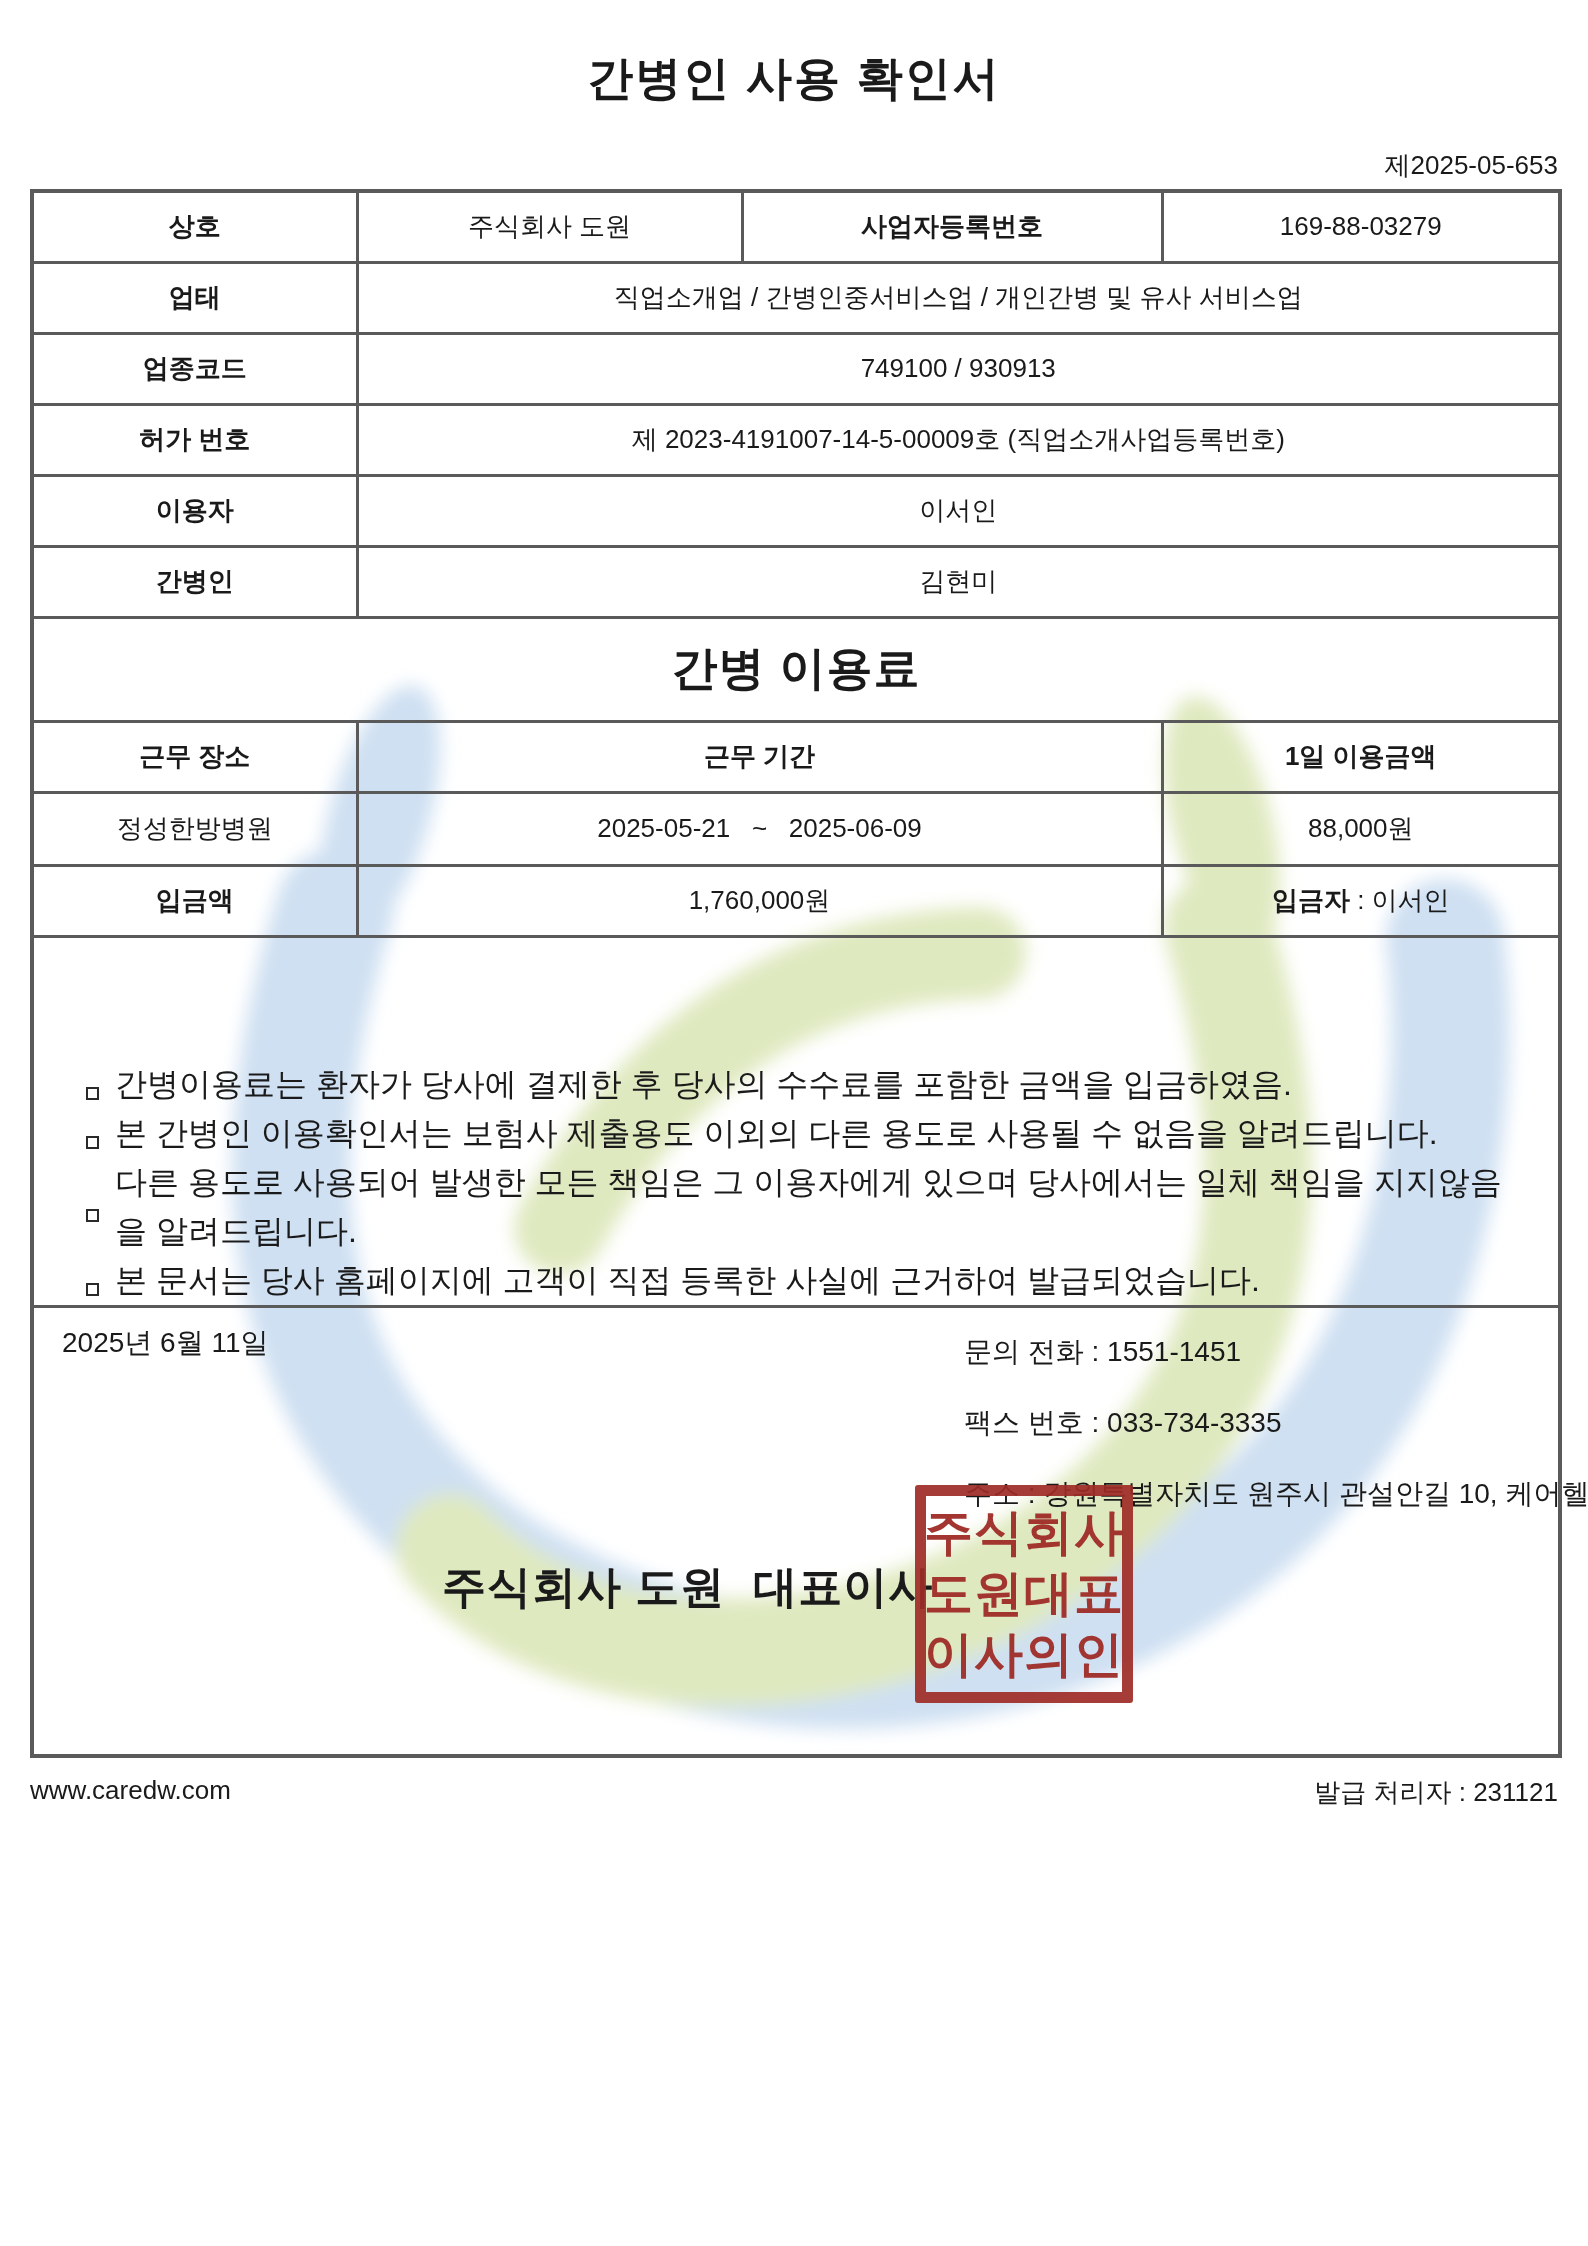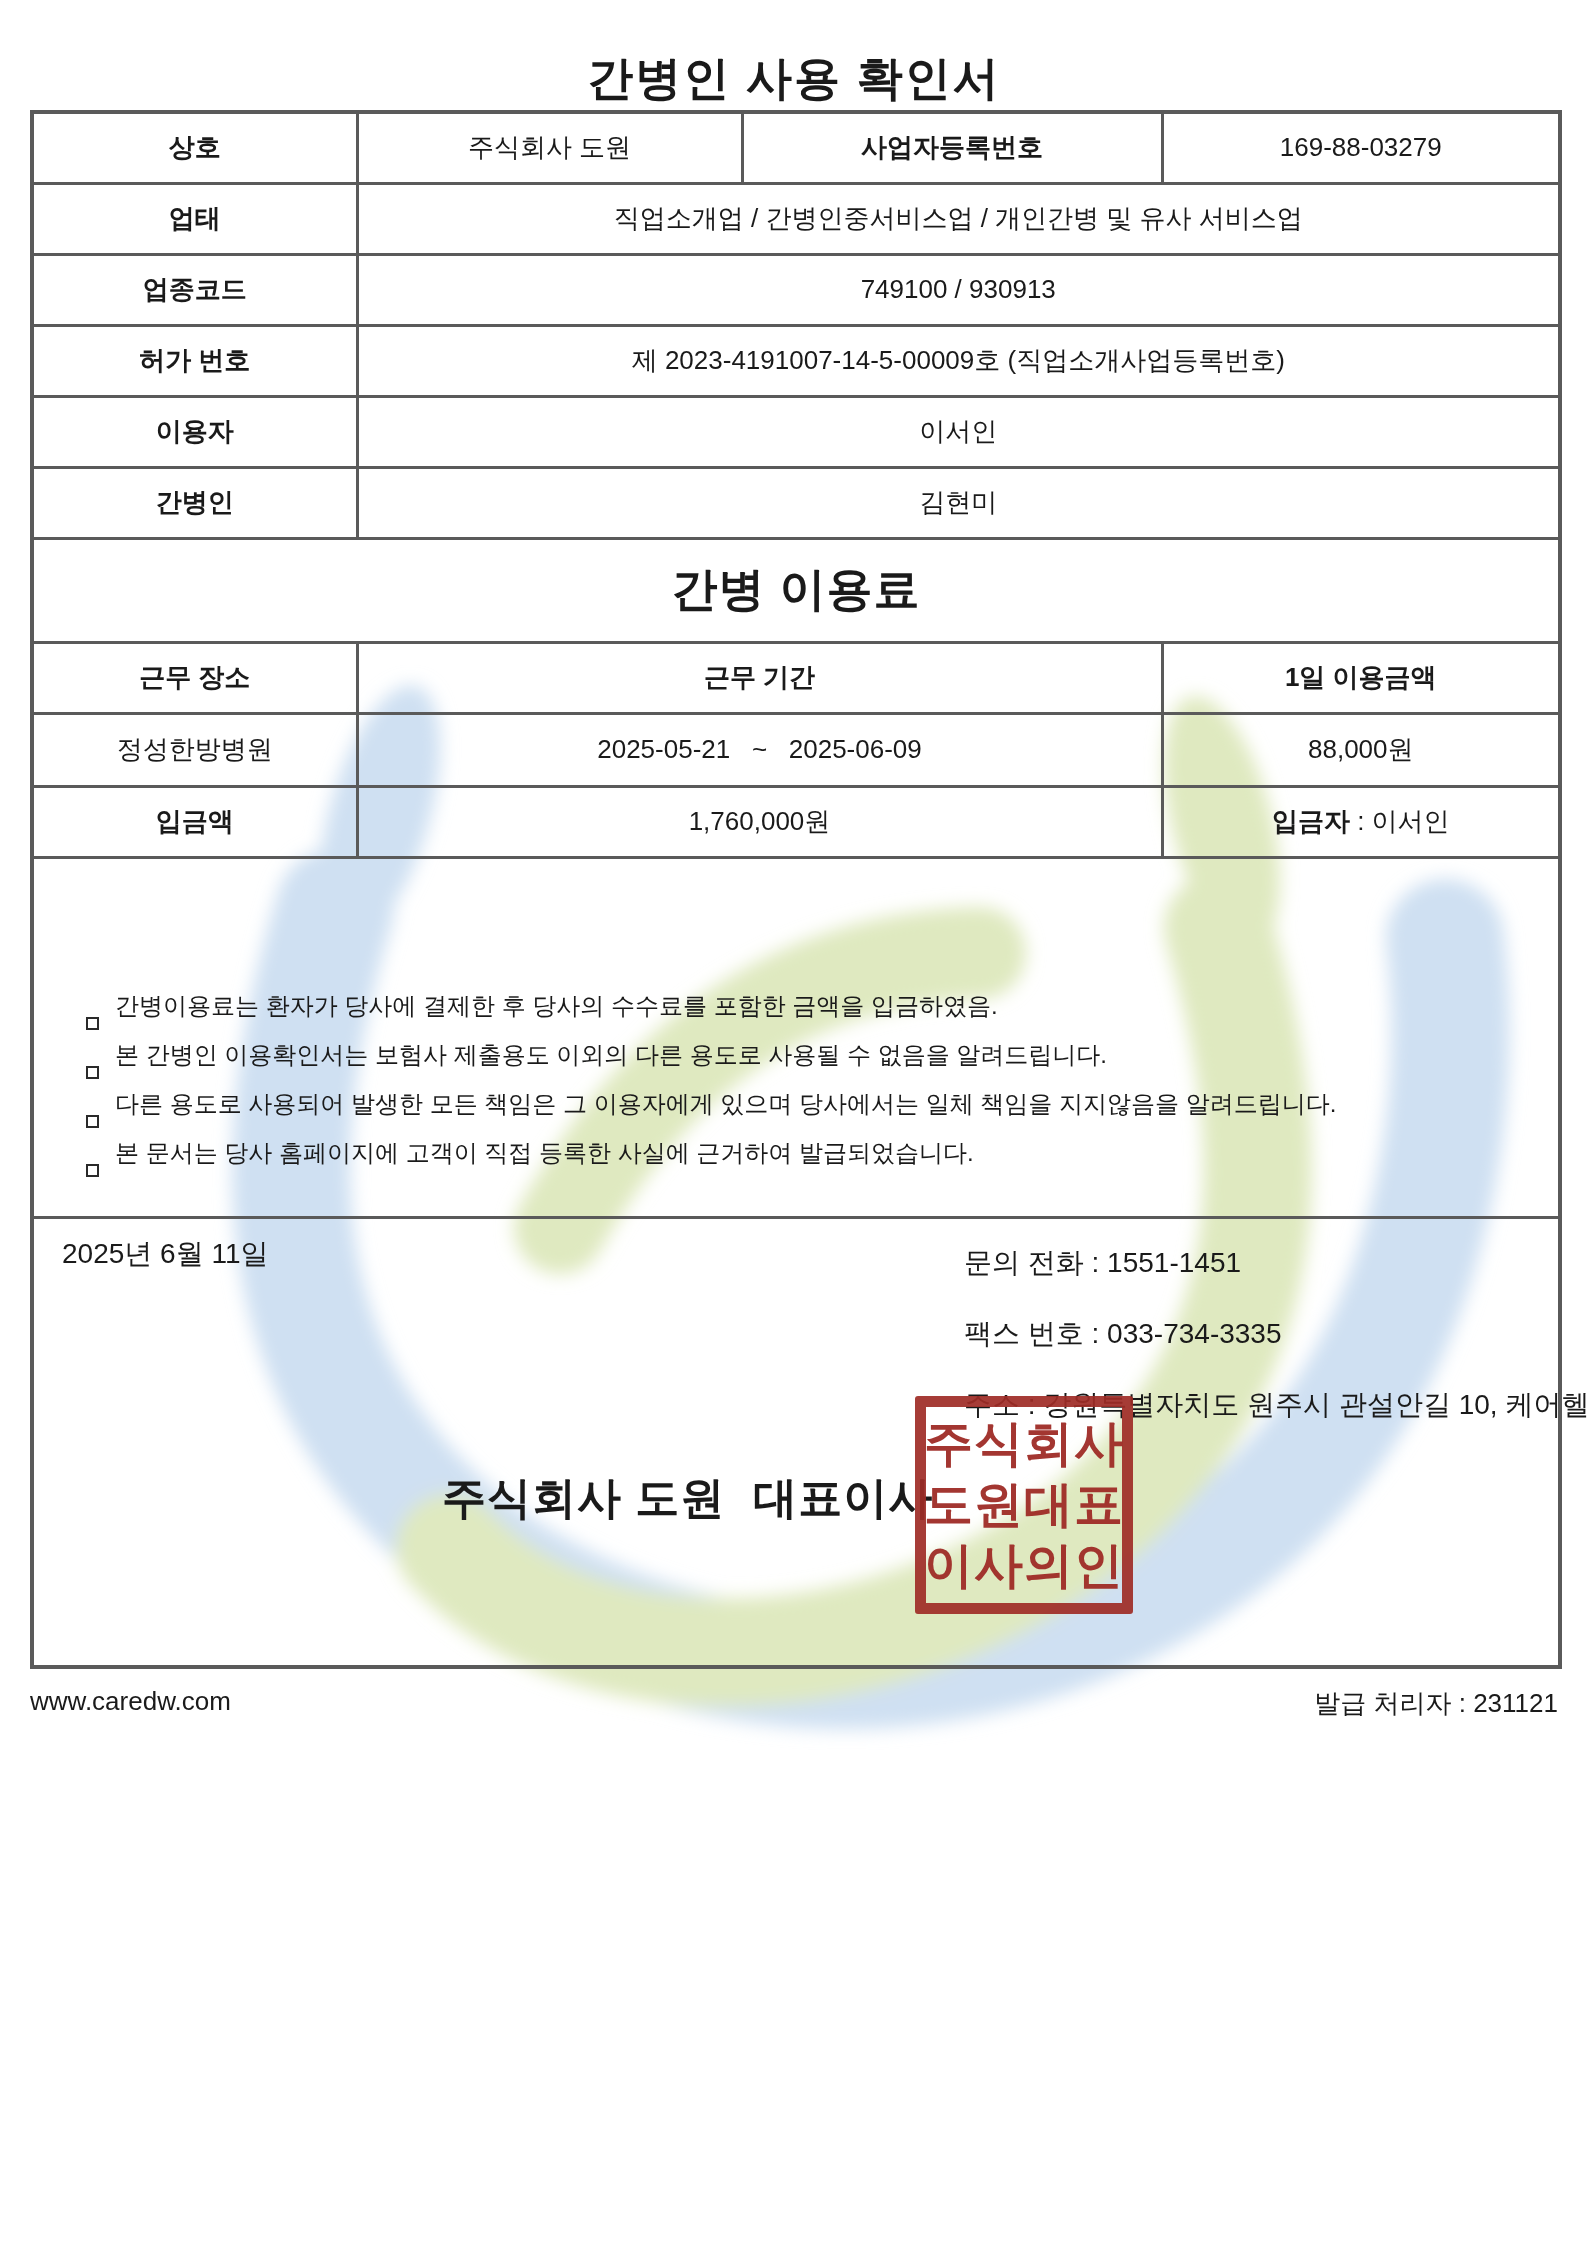--- a/index.html
+++ b/index.html
@@ -43,21 +43,21 @@
   .doc-table tr.r-notes{height:360px;}
   .doc-table tr.r-bottom{height:450px;}
   .doc-table{border:4px solid #5a5a5a;}
   td.lbl{font-weight:700;}
   td.section-title{font-size:46px;font-weight:700;letter-spacing:1px;}
   td.pre{white-space:pre;}
   .payer-b{font-weight:700;font-family:Liberation Mono, monospace;}
   .payer-v{white-space:pre;}
   
   td.notes-cell{vertical-align:top;text-align:left;padding:122px 40px 0 50px;}
-  .note-line{display:flex;align-items:flex-end;line-height:49px;font-size:24px;}
+  .note-line{display:flex;align-items:center;line-height:49px;font-size:32px;}
   .note-sq{
     flex:0 0 auto;width:9px;height:9px;border:2px solid #2a2a2a;
     margin:18px 16px 0 2px;background:transparent;
   }
   
   td.bottom-cell{position:relative;vertical-align:top;text-align:left;}
   .issue-date{position:absolute;left:28px;top:16px;font-size:28px;}
   .contacts{position:absolute;left:930px;top:8px;font-size:28px;line-height:71px;white-space:nowrap;}
   .signature{
     position:absolute;left:408px;top:250px;width:520px;
@@ -99,20 +99,21 @@
       <path d="M 335 860 C 255 1120 270 1360 500 1520 C 780 1700 1140 1630 1320 1400 C 1430 1258 1465 1060 1445 890" fill="none" stroke-width="118" stroke-linecap="round" stroke="#cfe0f2"></path>
       <path d="M 1218 880 C 1280 1090 1285 1290 1120 1450 C 930 1630 600 1660 450 1500" fill="none" stroke-width="108" stroke-linecap="round" stroke="#dfe9c0"></path>
       <path d="M 560 1180 C 660 1000 800 910 980 905" fill="none" stroke-width="92" stroke-linecap="round" stroke="#dfe9c0"></path>
     </g>
   </svg>
 
   <div class="content">
 
     <div class="title">간병인 사용 확인서</div>
 
+    <div class="doc-no">제2025-05-653</div>
 
     <table class="doc-table">
       <colgroup>
         <col style="width:325px">
           <col style="width:385px">
           <col style="width:420px">
           <col style="width:398px">
       </colgroup>
 
       <tbody>

